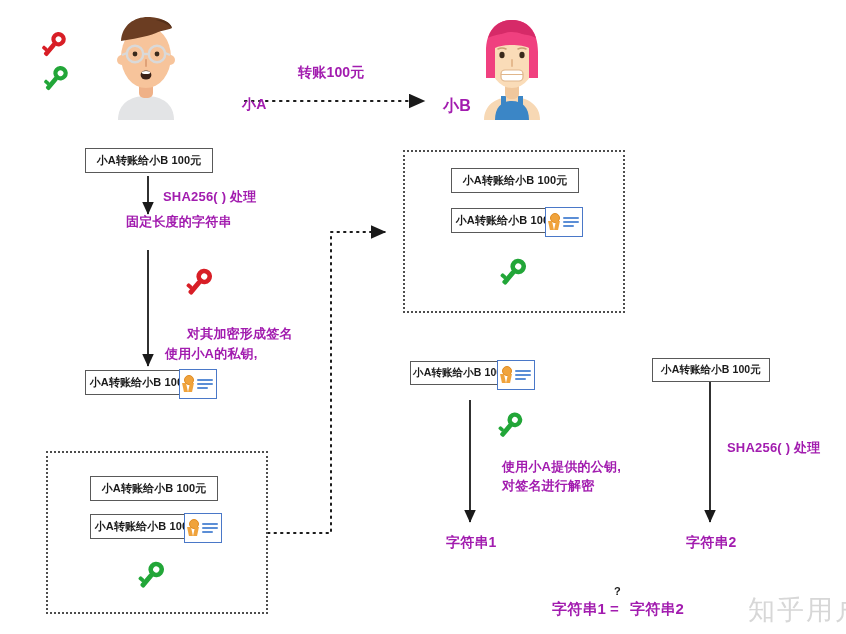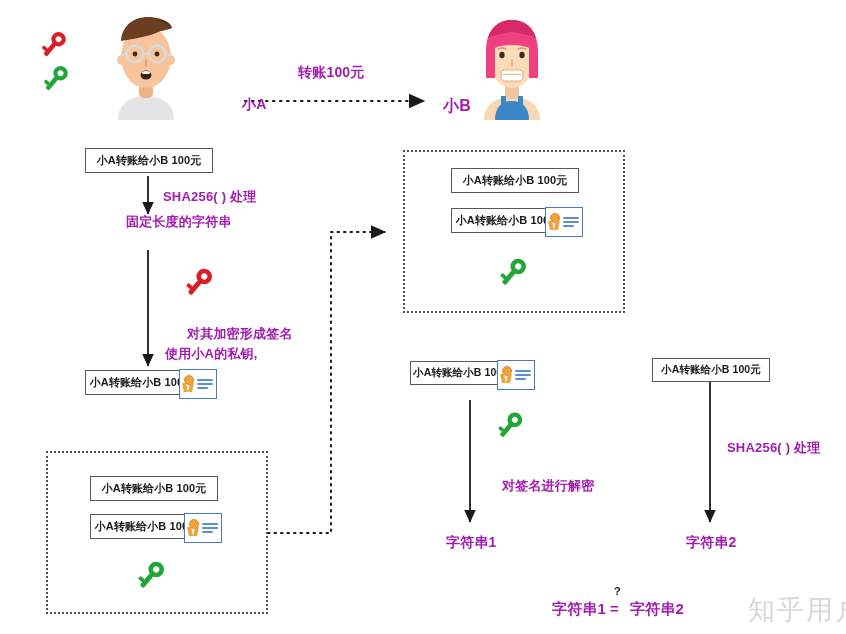--- a/index.html
+++ b/index.html
@@ -326,20 +326,21 @@
     <svg width="34" height="34" viewBox="0 0 34 34">
       <g transform="rotate(40 17 17)">
         <circle cx="21" cy="9.5" r="7.4" fill="#22a638"></circle>
         <circle cx="21" cy="9.5" r="2.9" fill="#ffffff"></circle>
         <rect x="18.6" y="15.6" width="4.8" height="15" rx="1.6" fill="#22a638"></rect>
         <rect x="13.6" y="23.4" width="5.4" height="3.6" rx="1.2" fill="#22a638"></rect>
       </g>
     </svg>
   </div>
 
+  <div class="lbl" style="left:502px;top:458px;">使用小A提供的公钥,</div>
   <div class="lbl" style="left:502px;top:478px;font-family:Liberation Mono, monospace;">对签名进行解密</div>
 
   <div class="lbl" style="left:446px;top:532px;font-size:14px;">字符串1</div>
 
   <div class="msgbox" style="left:652px;top:358px;width:118px;height:24px;font-size:10.5px;">小A转账给小B 100元</div>
 
   <div class="lbl" style="left:727px;top:439px;">SHA256( ) 处理</div>
 
   <div class="lbl" style="left:686px;top:532px;font-size:14px;">字符串2</div>
 

